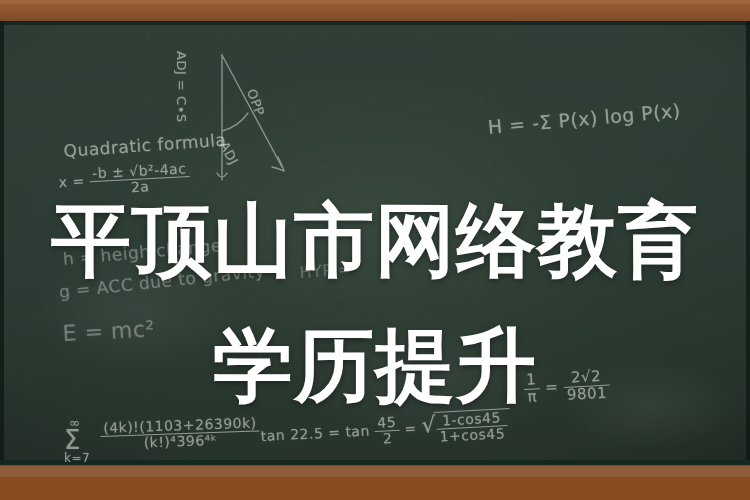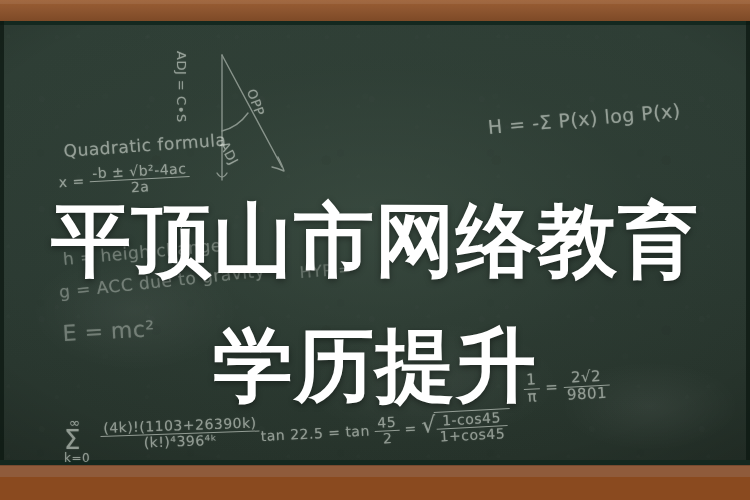--- a/index.html
+++ b/index.html
@@ -195,21 +195,21 @@
     <div class="chalk dim" style="left:62px; top:228px; font-size:17px; transform:rotate(-5deg); transform-origin:left top;">h = heigh change</div>
 
     <div class="chalk dim" style="left:58px; top:261px; font-size:17px; transform:rotate(-6deg); transform-origin:left top;">g = ACC due to gravity</div>
 
     <div class="chalk dim" style="left:62px; top:300px; font-size:22px; transform:rotate(-3deg); transform-origin:left top;">E = mc²</div>
 
     <div class="chalk faint" style="left:299px; top:242px; font-size:16px; transform:rotate(-4deg); transform-origin:left top;">HYP =</div>
 
     <div class="chalk" style="left:69px; top:394px; font-size:13px;">∞</div>
     <div class="chalk" style="left:64px; top:404px; font-size:26px;">Σ</div>
-    <div class="chalk" style="left:64px; top:430px; font-size:12px;">k=0</div>
+    <div class="chalk" style="left:64px; top:430px; font-size:12px;">k=7</div>
 
     <div class="chalk" style="left:100px; top:400px; font-size:14px; transform:rotate(-2deg); transform-origin:left top;">
       <span class="frac">
         <span class="num">(4k)!(1103+26390k)</span>
         <span class="den">(k!)⁴396⁴ᵏ</span>
       </span>
     </div>
 
     <div class="chalk" style="left:523px; top:352px; font-size:15px; transform:rotate(-3deg); transform-origin:left top;">
       <span class="frac">

